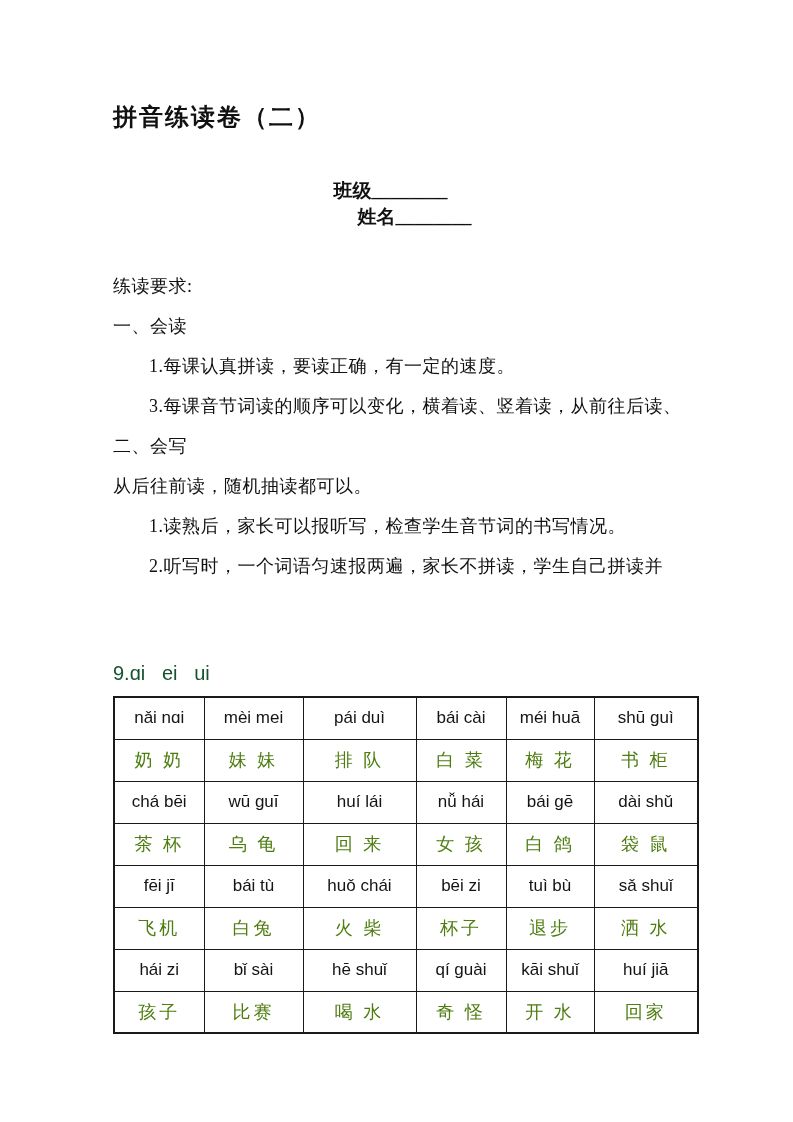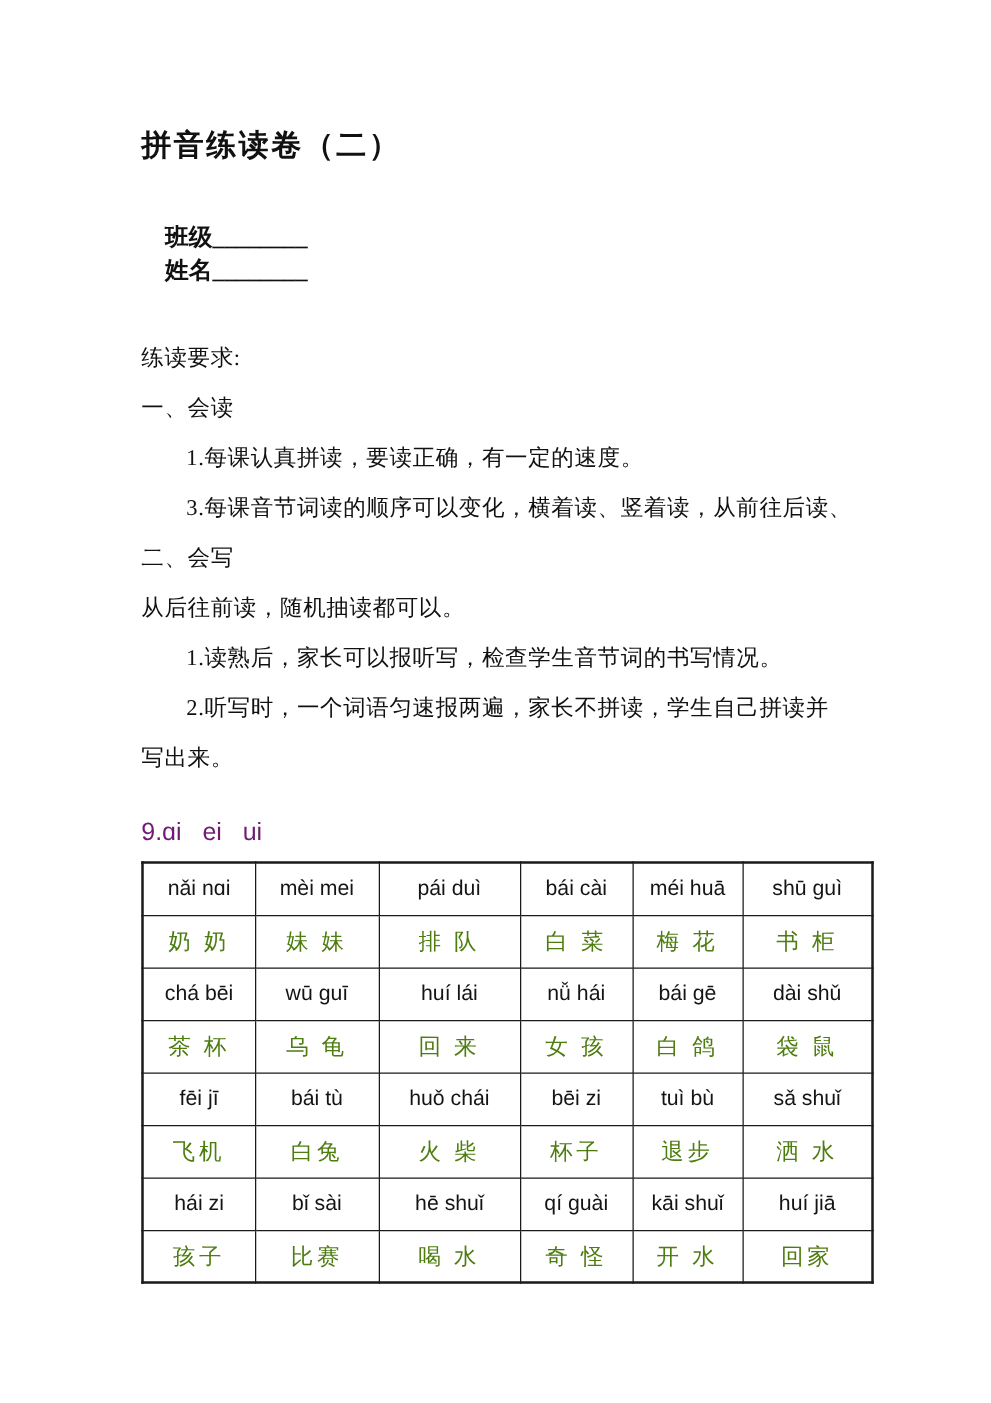--- a/index.html
+++ b/index.html
@@ -15,43 +15,43 @@
   }
   .title {
     font-size: 24px;
     font-weight: bold;
     text-align: left;
     letter-spacing: 2px;
     line-height: 34px;
   }
   .id-line {
     margin-top: 18px;
-    text-align: left;
+    text-align: center;
     font-weight: bold;
     font-size: 19px;
     line-height: 26px;
     white-space: pre;
   }
   .id-line .id-item { display: inline-block; }
   .id-line .id-item:first-child { margin-right: 48px; }
   .instructions { margin-top: 10px; }
   .line {
     font-size: 18px;
     line-height: 40px;
     white-space: pre;
     letter-spacing: 0.5px;
   }
   .line.indent { padding-left: 36px; }
   .section-label {
-    margin-top: 26px;
+    margin-top: 73px;
     font-family: "Liberation Sans", "DejaVu Sans", sans-serif;
     font-size: 20px;
     line-height: 28px;
     white-space: pre;
-    color: #701a75;
+    color: #14532d;
   }
   table.vocab {
     margin-top: 9px;
     width: 584px;
     border-collapse: collapse;
     table-layout: fixed;
     border: 2px solid #1a1a1a;
     padding-left: 23px;
   }
   col.c1 { width: 90px; }
@@ -95,21 +95,20 @@
 
   <div class="instructions">
     <div class="line">练读要求:</div>
     <div class="line">一、会读</div>
     <div class="line indent">1.每课认真拼读，要读正确，有一定的速度。</div>
     <div class="line indent">3.每课音节词读的顺序可以变化，横着读、竖着读，从前往后读、</div>
     <div class="line">二、会写</div>
     <div class="line">从后往前读，随机抽读都可以。</div>
     <div class="line indent">1.读熟后，家长可以报听写，检查学生音节词的书写情况。</div>
     <div class="line indent">2.听写时，一个词语匀速报两遍，家长不拼读，学生自己拼读并</div>
-    <div class="line">写出来。</div>
   </div>
 
   <div class="section-label">9.ɑi   ei   ui</div>
 
   <table class="vocab">
     <colgroup>
       <col class="c1">
         <col class="c2">
         <col class="c3">
         <col class="c4">

